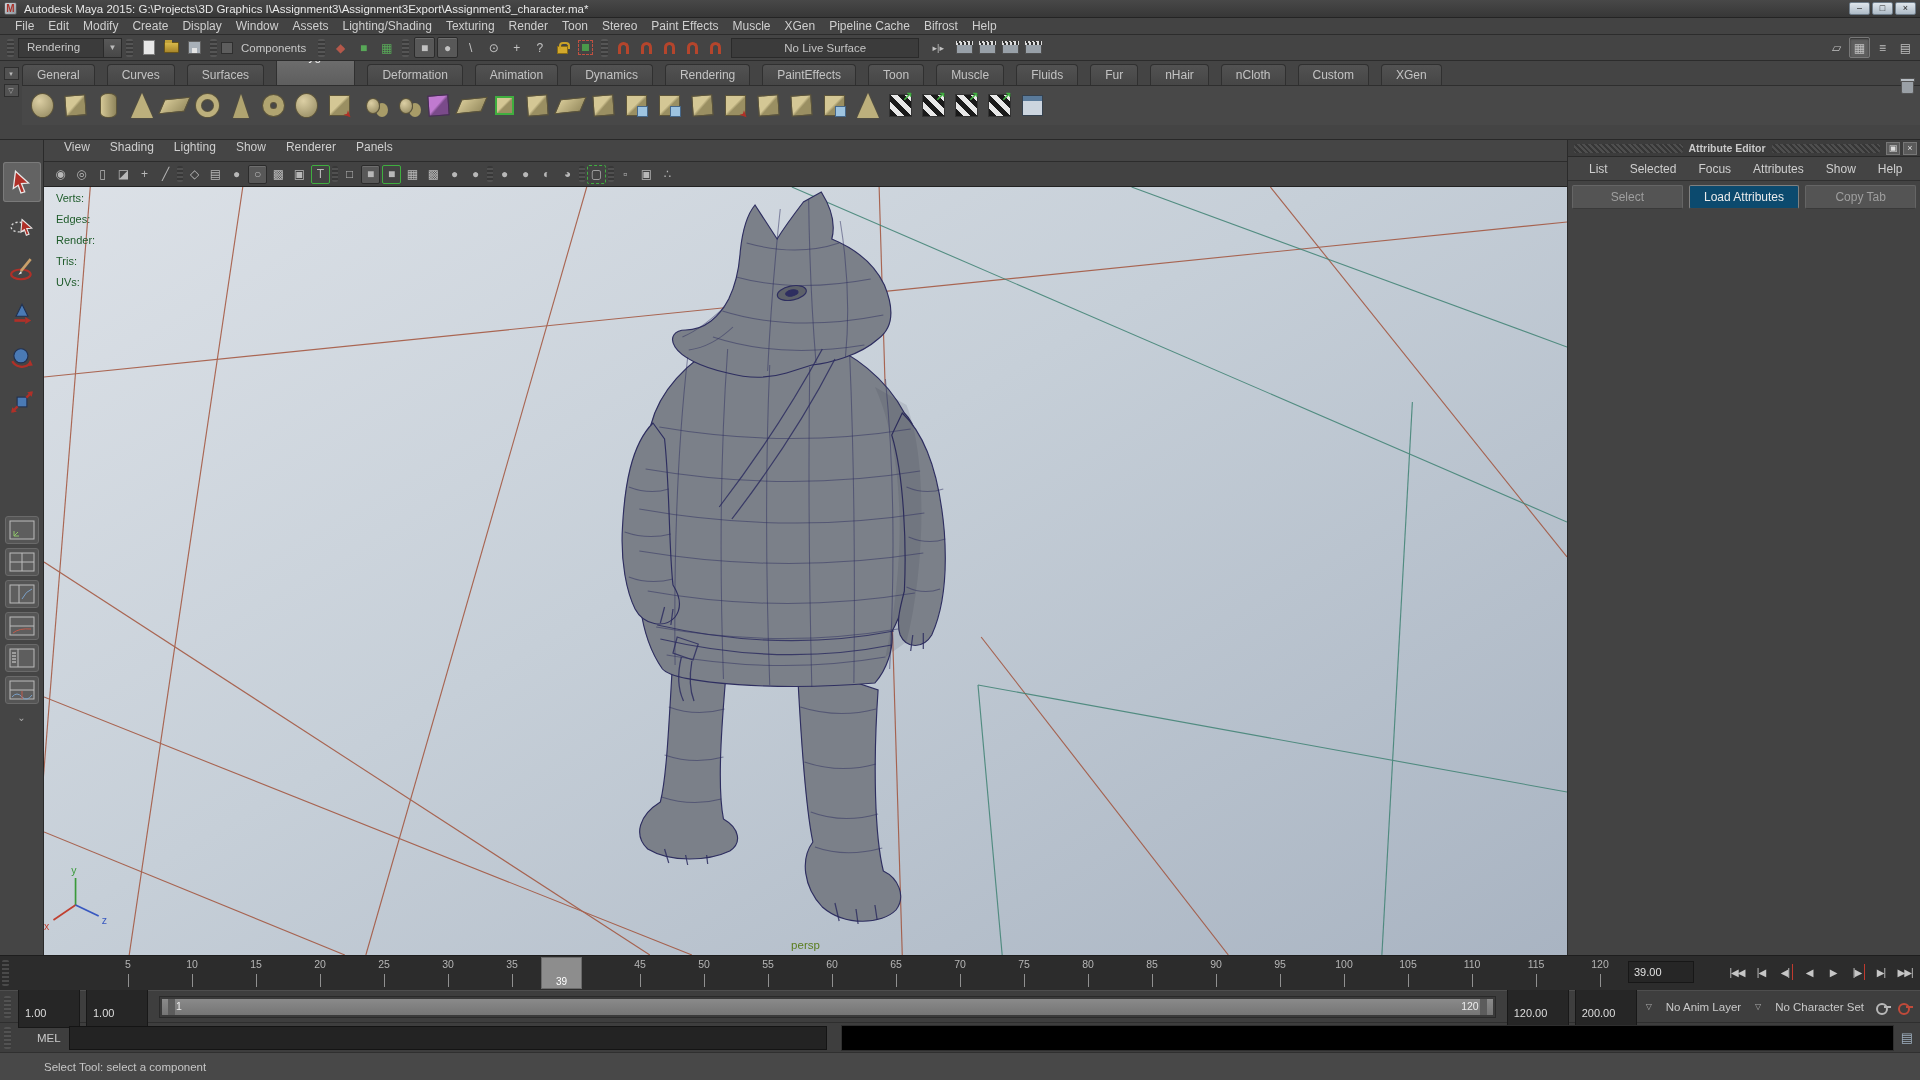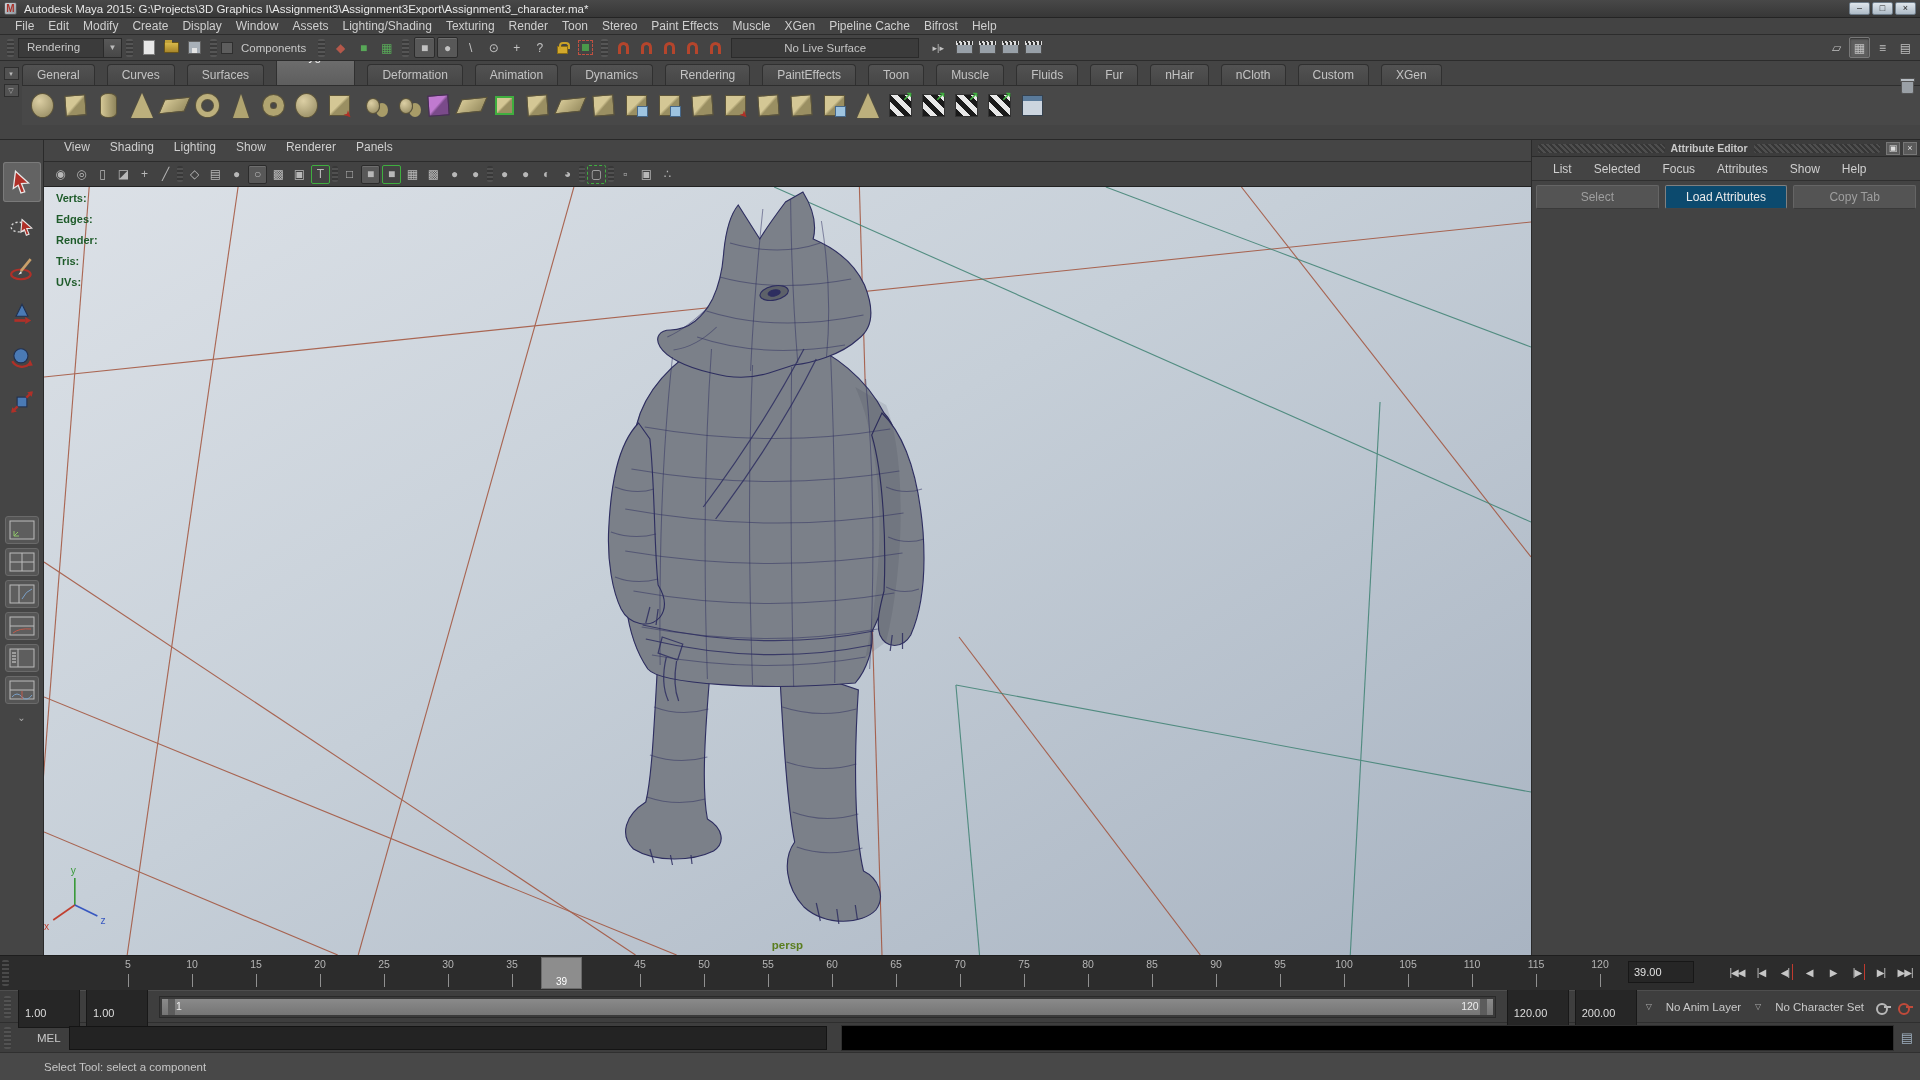--- a/index.html
+++ b/index.html
@@ -89,24 +89,24 @@
   
   .viewport{flex:1;display:flex;flex-direction:column;min-width:0;border-right:1px solid #2a2a2a}
   .panelmenus{height:22px;background:#454545;border-bottom:1px solid #2c2c2c;display:flex;align-items:flex-start;padding-left:10px}
   .pm-item{font-size:12px;color:#cfcfcf;padding:0 10px;cursor:pointer;white-space:nowrap}
   .paneltoolbar{height:25px;background:#424242;border-bottom:1px solid #222;display:flex;align-items:center;padding-left:6px;overflow:hidden}
   .pt-ic{width:19px;height:19px;margin:0 1px;display:flex;align-items:center;justify-content:center;font-size:12px;color:#b8b8b8;cursor:pointer;border-radius:2px;flex:none}
   .pt-ic.sep{width:6px;background:repeating-linear-gradient(0deg,#505050 0 2px,#383838 2px 4px);height:16px;cursor:default}
   .view{flex:1;position:relative;background:linear-gradient(150deg,#dce1e7 0%,#c6cfd8 45%,#a9b4c2 100%);overflow:hidden;cursor:crosshair}
   .view svg{position:absolute;inset:0;width:100%;height:100%}
   .hud{position:absolute;left:12px;top:5px}
-  .hud-label{font-size:11px;font-weight:bold;color:#1e5b2a;height:21px}
-  .cam-label{position:absolute;left:0;right:0;bottom:4px;text-align:center;font-size:11.5px;font-weight:bold;color:#5a7d1e}
-  
-  .ae{width:388px;background:#434343;display:flex;flex-direction:column}
+  .hud-label{font-size:11px;font-weight:normal;color:#1e5b2a;height:21px}
+  .cam-label{position:absolute;left:0;right:0;bottom:4px;text-align:center;font-size:11.5px;font-weight:normal;color:#5a7d1e}
+  
+  .ae{width:352px;background:#434343;display:flex;flex-direction:column}
   .ae-header{height:17px;display:flex;align-items:center;background:#3c3c3c;border-bottom:1px solid #2a2a2a}
   .ae-hatch{flex:1;height:9px;margin:0 6px;background:repeating-linear-gradient(45deg,#4e4e4e 0 2px,#363636 2px 4px);border-radius:2px}
   .ae-title{font-size:10.5px;font-weight:bold;color:#c9c9c9;white-space:nowrap}
   .ae-winbtn{width:14px;height:13px;margin-right:3px;background:#5a5a5a;border:1px solid #777;color:#ddd;font-size:9px;line-height:11px;text-align:center;cursor:pointer}
   .ae-menus{height:24px;display:flex;align-items:center;padding-left:10px;background:#444;border-bottom:1px solid #303030}
   .ae-menu-item{font-size:12px;color:#cfcfcf;padding:0 11px;cursor:pointer}
   .ae-body{flex:1;margin:2px 2px 0;background:#4a4a4a;border:1px solid #353535}
   .ae-msg{font-size:12.5px;color:#bdbdbd;padding:28px 0 0 18px}
   .ae-footer{height:32px;display:flex;gap:6px;align-items:center;padding:0 4px}
   .ae-btn{flex:1;height:24px;background:#545454;border:1px solid #656565;border-bottom-color:#3a3a3a;border-radius:2px;font-size:12px;color:#9f9f9f;display:flex;align-items:center;justify-content:center;cursor:pointer}

